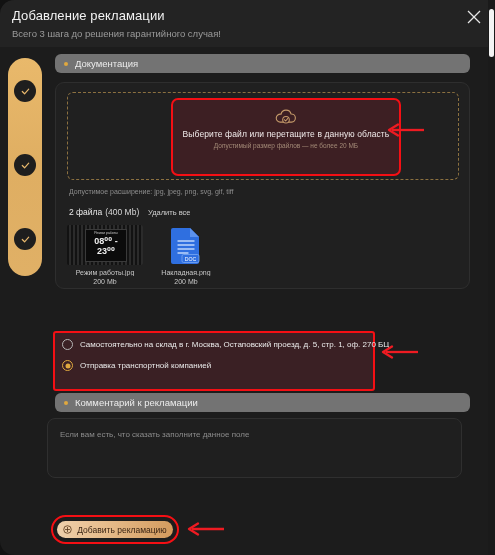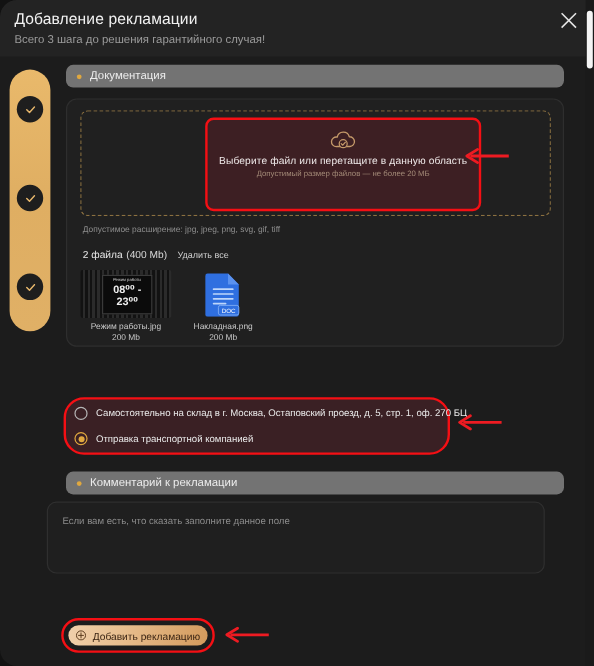--- a/index.html
+++ b/index.html
@@ -264,24 +264,24 @@
     font-weight: bold;
     text-align: center;
     line-height: 10px;
     margin-top: 1px;
   }
 
   
   #return-box {
     position: absolute;
     left: 53px; top: 331px;
-    width: 322px; height: 48px;
+    width: 322px; height: 60px;
     background: #3a2024;
     border: 2px solid #f50f14;
-    border-radius: 17px;
+    border-radius: 3px;
     box-sizing: border-box;
   }
   .radio-row {
     position: absolute;
     left: 7px;
     display: flex;
     align-items: center;
     cursor: pointer;
   }
   #radio-row-0 { top: 6px; }
@@ -309,21 +309,21 @@
   }
   .radio-label {
     font-size: 8px;
     color: #eaeaea;
     white-space: nowrap;
   }
 
   
   #comment-box {
     position: absolute;
-    left: 39px; top: 418px;
+    left: 47px; top: 418px;
     width: 415px; height: 60px;
     background: #1f1f1f;
     border: 1px solid #2f2f2f;
     border-radius: 8px;
     box-sizing: border-box;
     cursor: text;
   }
   #comment-placeholder {
     position: absolute;
     left: 12px; top: 11px;

